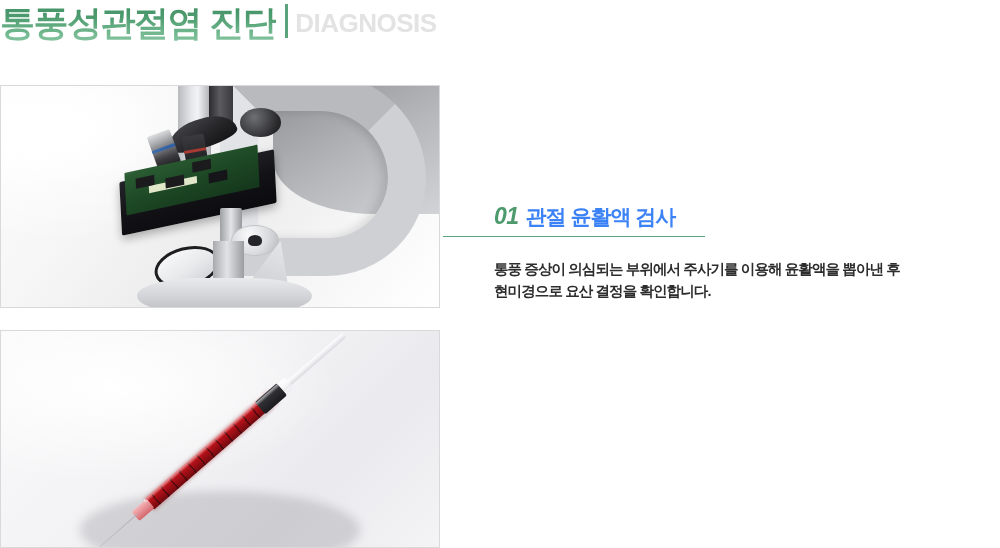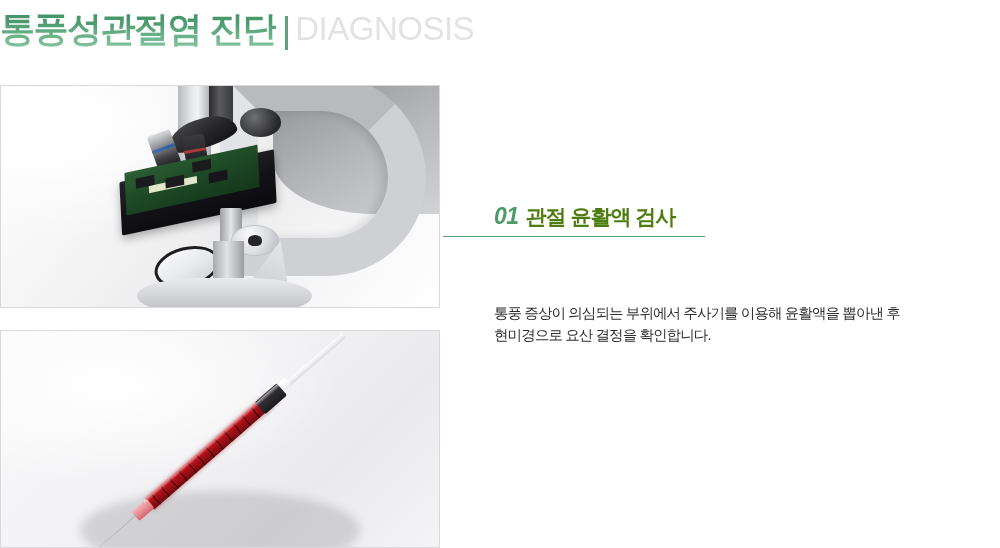--- a/index.html
+++ b/index.html
@@ -7,36 +7,36 @@
   html, body {
     width:1000px; height:548px;
     background:#ffffff;
     font-family:"Liberation Sans","DejaVu Sans",sans-serif;
     overflow:hidden;
   }
   .page { position:relative; width:1000px; height:548px; }
 
   
   .header { position:absolute; left:0; top:0; width:1000px; height:58px; }
-  .header-inner { display:flex; align-items:center; height:58px; }
+  .header-inner { display:flex; align-items:flex-start; height:58px; }
   .title-ko {
     font-size:35px; font-weight:bold; letter-spacing:-1.5px;
     line-height:46px;
     background:linear-gradient(180deg,#3f8f63 0%,#4c9a6e 35%,#72b88f 72%,#8ec9a6 100%);
     -webkit-background-clip:text; background-clip:text;
     -webkit-text-fill-color:transparent; color:#4d9a6d;
     padding-left:0; white-space:nowrap;
   }
   .title-divider {
     display:inline-block; width:3px; height:34px;
     background:#5ba37c; margin:0 7px 0 9px;
     position:relative; top:4px;
   }
   .title-en {
-    font-size:33px; font-weight:normal; letter-spacing:-0.5px;
+    font-size:26px; font-weight:bold; letter-spacing:-0.5px;
     color:#e3e3e3; line-height:46px; white-space:nowrap;
   }
 
   
   .row { position:absolute; left:0; width:1000px; }
   .row-1 { top:85px; height:223px; }
   .row-2 { top:330px; height:218px; }
 
   .thumb {
     position:absolute; left:0; top:0;
@@ -242,29 +242,28 @@
   }
   .heading {
     position:absolute; left:0; white-space:nowrap;
     font-size:0;
   }
   .h-num {
     font-size:23px; font-weight:bold; font-style:italic;
     color:#4d9a6d; letter-spacing:-0.5px;
   }
   .h-text {
-    font-size:21px; font-weight:bold; color:#4d7c0f;
+    font-size:21px; font-weight:bold; color:#3b82f6;
     letter-spacing:-1px; margin-left:7px;
   }
   .body-text {
     position:absolute; left:0;
-    font-size:14.5px; font-weight:normal; color:#2d2d2d;
+    font-size:14.5px; font-weight:bold; color:#2d2d2d;
     line-height:22px; letter-spacing:-0.9px;
     white-space:pre-line;
-    margin-top:44px;
   }
 
   
   .r1-head { top:118px; left:51px; }
   .r1-line { top:151px; width:262px; }
   .r1-body { top:173px; left:51px; }
 </style>
 </head>
 <body>
 

